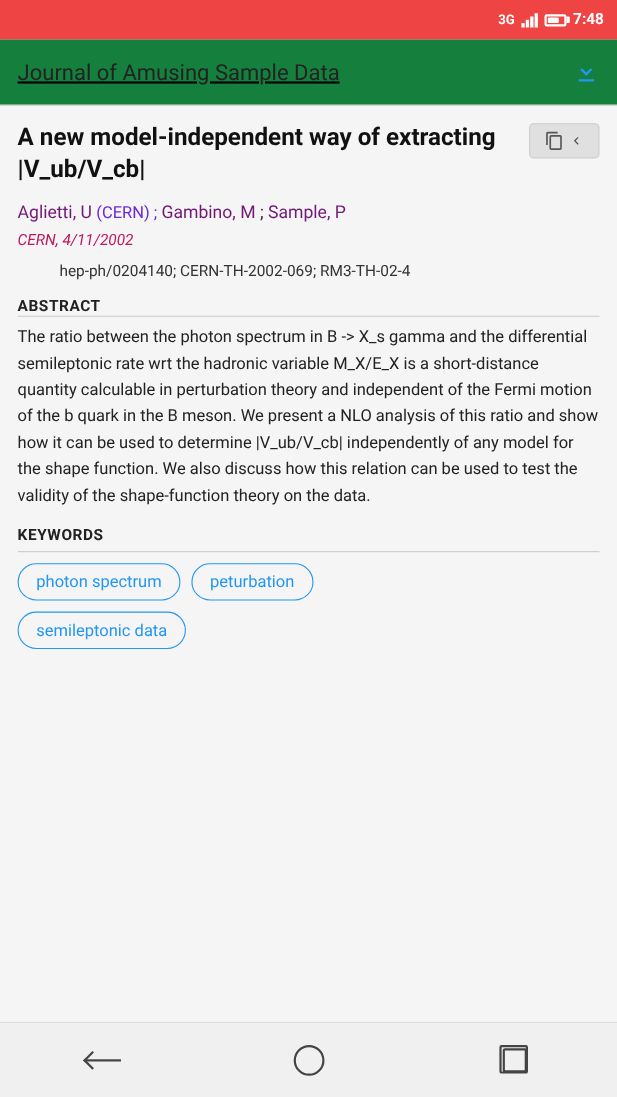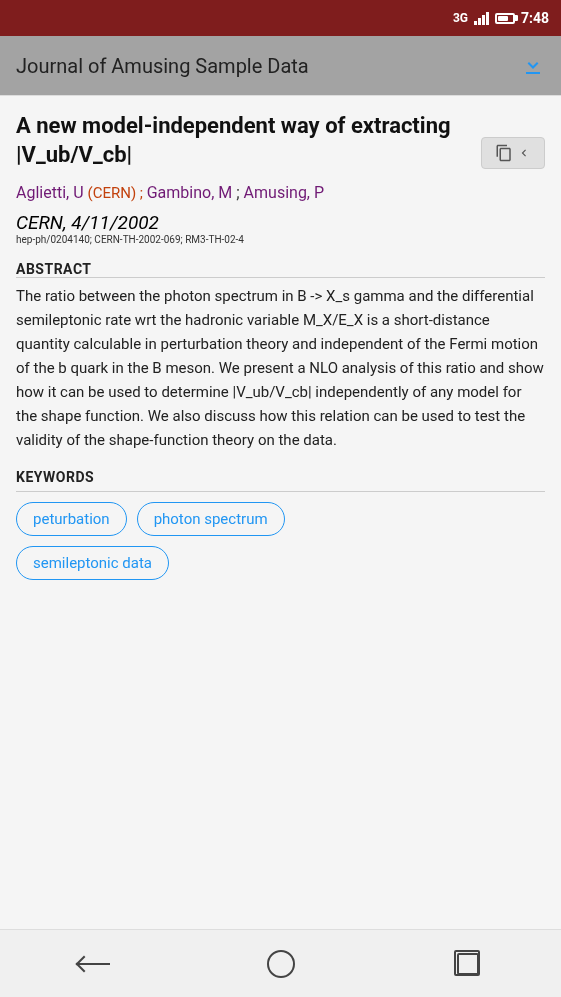--- a/index.html
+++ b/index.html
@@ -9,21 +9,21 @@
       height: 997px;
       background: #f0f0f0;
       font-family: 'Roboto', Arial, sans-serif;
       display: flex;
       flex-direction: column;
       overflow: hidden;
     }
 
     
     .status-bar {
-      background: #7f1d1d;
+      background: #ef4444;
       height: 36px;
       display: flex;
       align-items: center;
       justify-content: flex-end;
       padding: 0 12px;
       gap: 6px;
       flex-shrink: 0;
     }
 
     .status-bar-text {
@@ -66,28 +66,29 @@
     }
     .battery-fill {
       background: white;
       height: 100%;
       width: 70%;
       border-radius: 1px;
     }
 
     
     .app-bar {
-      background: #a3a3a3;
+      background: #15803d;
       height: 60px;
       display: flex;
       align-items: center;
       justify-content: space-between;
       padding: 0 16px;
       border-bottom: 1px solid #ddd;
       flex-shrink: 0;
+      text-decoration: underline;
     }
 
     .app-title {
       font-size: 20px;
       color: #222;
       font-weight: 400;
     }
 
     .download-btn {
       color: #2196F3;
@@ -102,21 +103,21 @@
     .content {
       flex: 1;
       background: #f5f5f5;
       padding: 16px;
       overflow-y: auto;
     }
 
     
     .paper-header {
       display: flex;
-      align-items: flex-end;
+      align-items: flex-start;
       gap: 12px;
       margin-bottom: 12px;
     }
 
     .paper-title {
       font-size: 22px;
       font-weight: bold;
       color: #111;
       flex: 1;
       line-height: 1.3;
@@ -147,40 +148,41 @@
       color: #701a75;
       text-decoration: none;
       cursor: pointer;
     }
 
     .author-separator {
       color: #333;
     }
 
     .affiliation {
-      color: #c2410c;
+      color: #6d28d9;
       font-size: 15px;
     }
 
     
     .journal-info {
-      font-size: 19px;
-      color: #000000;
-      margin-bottom: 0;
+      font-size: 14px;
+      color: #be185d;
+      margin-bottom: 12px;
       font-style: italic;
     }
 
     .journal-name {
       font-style: italic;
     }
 
     .identifiers {
-      font-size: 10px;
+      font-size: 14px;
       color: #333;
       margin-bottom: 16px;
+      margin-left: 38px;
     }
 
     
     .section-header {
       font-size: 14px;
       font-weight: bold;
       color: #222;
       letter-spacing: 0.5px;
       margin-bottom: 6px;
       padding-bottom: 0;
@@ -345,38 +347,38 @@
         <path d="M15.41 16.59L10.83 12l4.58-4.59L14 6l-6 6 6 6 1.41-1.41z"></path>
       </svg>
     </button>
   </div>
 
   <div class="authors">
     <span class="author-link">Aglietti, U</span>
     <span class="affiliation"> (CERN) ; </span>
     <span class="author-link">Gambino, M</span>
     <span class="author-separator"> ; </span>
-    <span class="author-link">Amusing, P</span>
+    <span class="author-link">Sample, P</span>
   </div>
 
   <div class="journal-info">
     <span class="journal-name">CERN</span>,
     <span>4/11/2002</span>
   </div>
 
   <div class="identifiers">hep-ph/0204140; CERN-TH-2002-069; RM3-TH-02-4</div>
 
   <div class="section-header">ABSTRACT</div>
   <p class="abstract-text">The ratio between the photon spectrum in B -&gt; X_s gamma and the differential semileptonic rate wrt the hadronic variable M_X/E_X is a short-distance quantity calculable in perturbation theory and independent of the Fermi motion of the b quark in the B meson. We present a NLO analysis of this ratio and show how it can be used to determine |V_ub/V_cb| independently of any model for the shape function. We also discuss how this relation can be used to test the validity of the shape-function theory on the data.</p>
 
   <div class="keywords-section">
     <div class="keywords-header">KEYWORDS</div>
     <div class="keywords-row">
+      <div class="keyword-chip">photon spectrum</div>
       <div class="keyword-chip">peturbation</div>
-      <div class="keyword-chip">photon spectrum</div>
     </div>
     <div class="keywords-row">
       <div class="keyword-chip">semileptonic data</div>
     </div>
   </div>
 
 </div>
 
 <div class="nav-bar">
   <div class="nav-btn">

